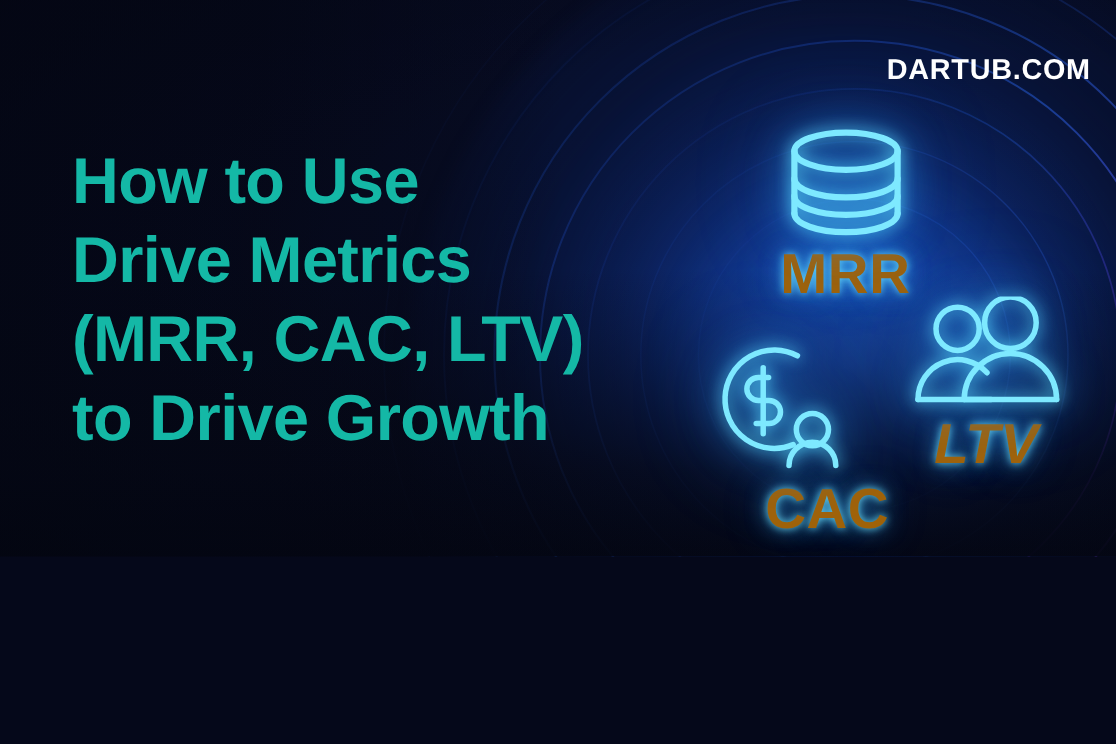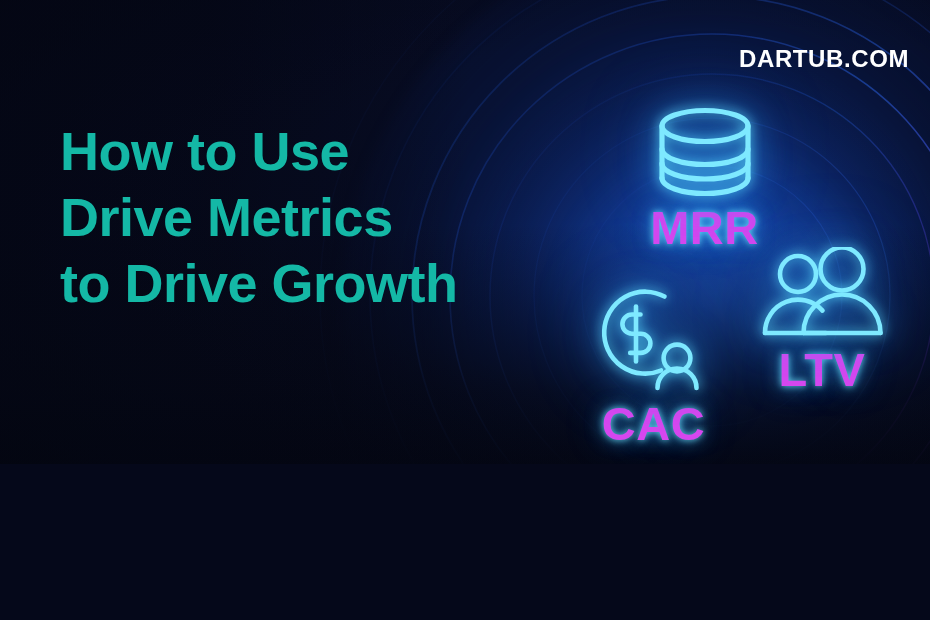--- a/index.html
+++ b/index.html
@@ -117,36 +117,36 @@
     filter:
       drop-shadow(0 0 6px rgba(90,220,255,0.90))
       drop-shadow(0 0 16px rgba(50,170,255,0.62))
       drop-shadow(0 0 34px rgba(30,120,240,0.40));
   }
   .metric-label {
     display: block;
     font-size: 47px;
     font-weight: bold;
     letter-spacing: 0.5px;
-    color: #d946ef;
+    color: #a16207;
     text-shadow:
       0 0 7px rgba(110,230,255,0.95),
       0 0 18px rgba(60,180,255,0.70),
       0 0 38px rgba(30,130,245,0.45);
     line-height: 1;
   }
 
   #metric-mrr { left: 597px; top: 106px; width: 215px; }
   #metric-mrr .metric-label { margin-top: 6px; }
 
   #metric-cac { left: 566px; top: 284px; width: 175px; }
-  #metric-cac .metric-label { margin-top: 4px; }
+  #metric-cac .metric-label { margin-top: 4px; text-align: right; }
 
   #metric-ltv { left: 752px; top: 247px; width: 140px; }
-  #metric-ltv .metric-label { margin-top: 3px; }
+  #metric-ltv .metric-label { margin-top: 3px; font-style: italic; }
 </style>
 </head>
 <body>
 
 <div id="canvas">
 
   <div class="bg-base"></div>
   <div class="bg-glow-main"></div>
   <div class="bg-glow-soft"></div>
 
@@ -189,20 +189,21 @@
 
   <div class="bg-left-fade"></div>
   <div class="bg-bottom-fade"></div>
   <div class="bg-vignette"></div>
 
   <div class="watermark">DARTUB.COM</div>
 
   <div class="title-block">
     <div class="title-line">How to Use</div>
     <div class="title-line">Drive Metrics</div>
+    <div class="title-line">(MRR, CAC, LTV)</div>
     <div class="title-line">to Drive Growth</div>
   </div>
 
   <div class="metric" id="metric-mrr">
     <svg class="metric-icon" width="104" height="92" viewBox="0 0 104 92">
       <g fill="none" stroke="#7ee9ff" stroke-width="5.2" stroke-linecap="round" stroke-linejoin="round">
         <ellipse cx="52" cy="20" rx="43" ry="15.5"></ellipse>
         <path d="M9 20 V72"></path>
         <path d="M95 20 V72"></path>
         <path d="M9 72 a43 15.5 0 0 0 86 0"></path>

